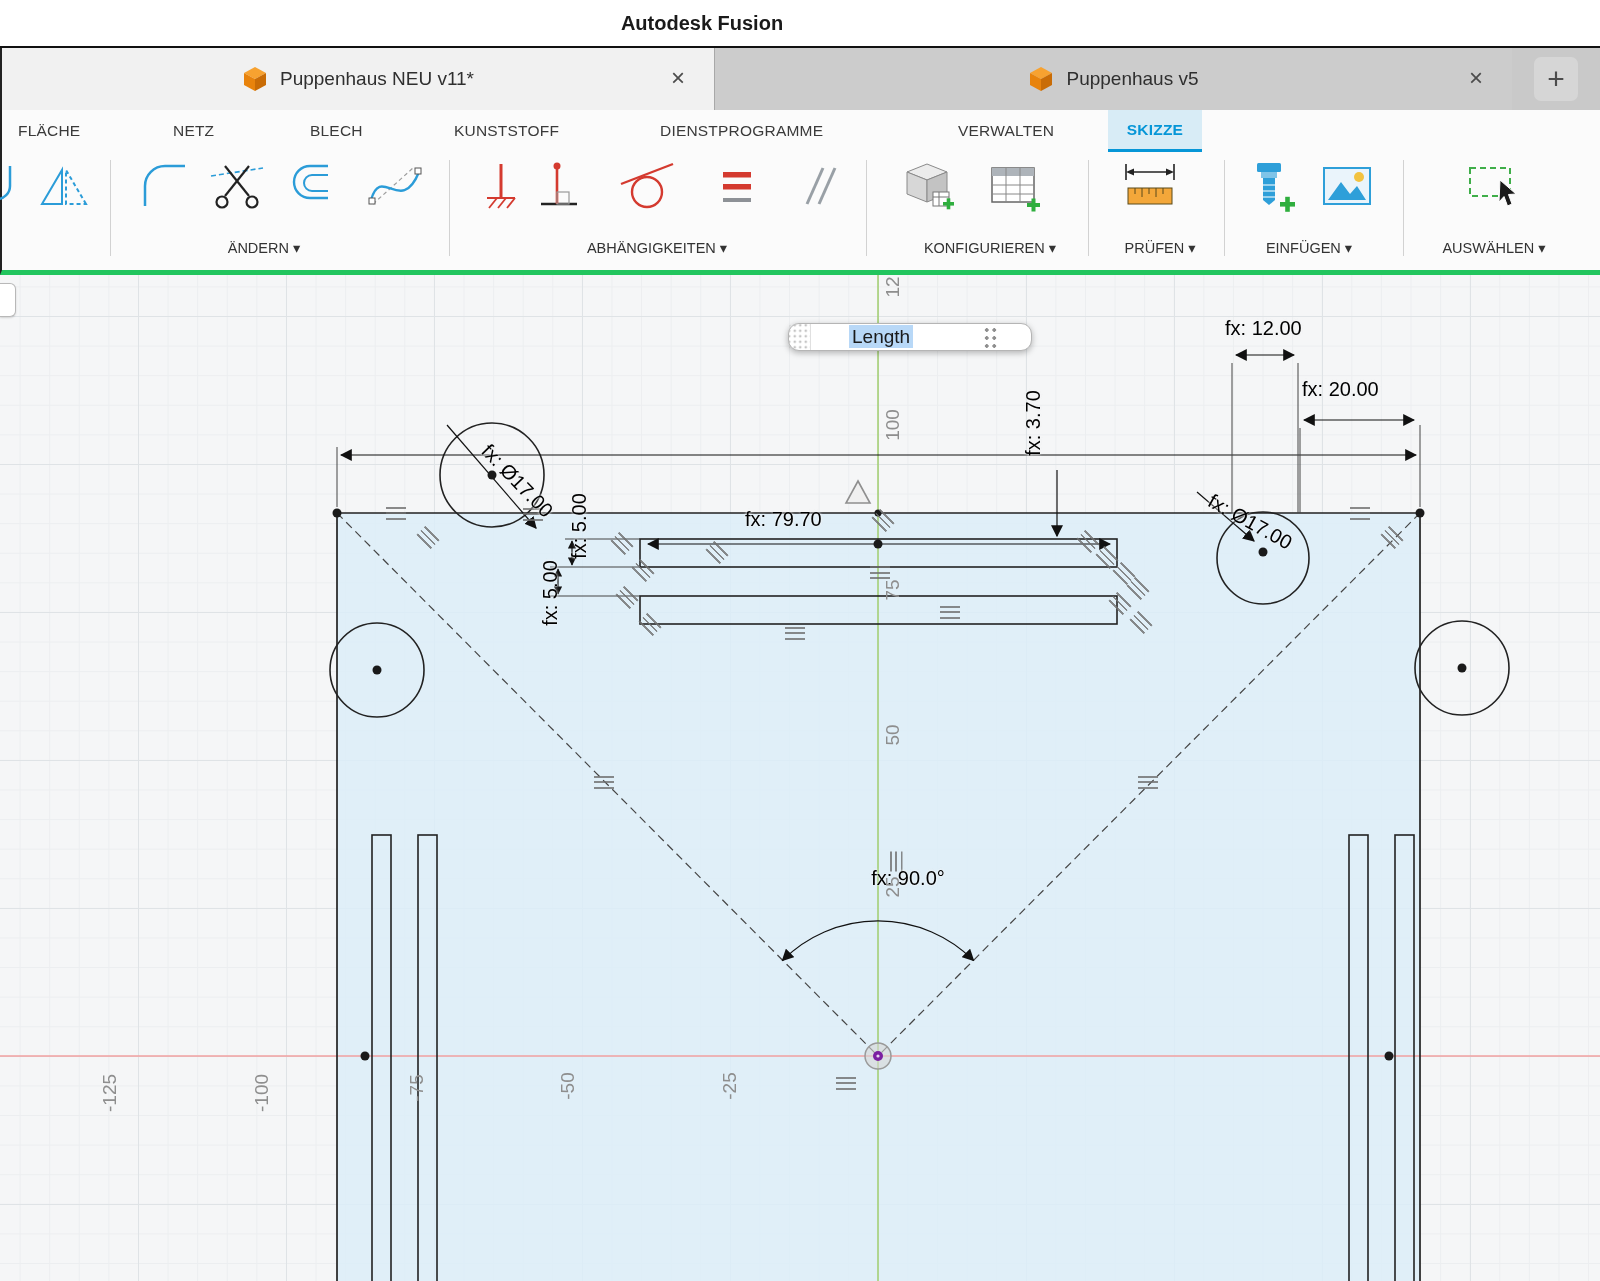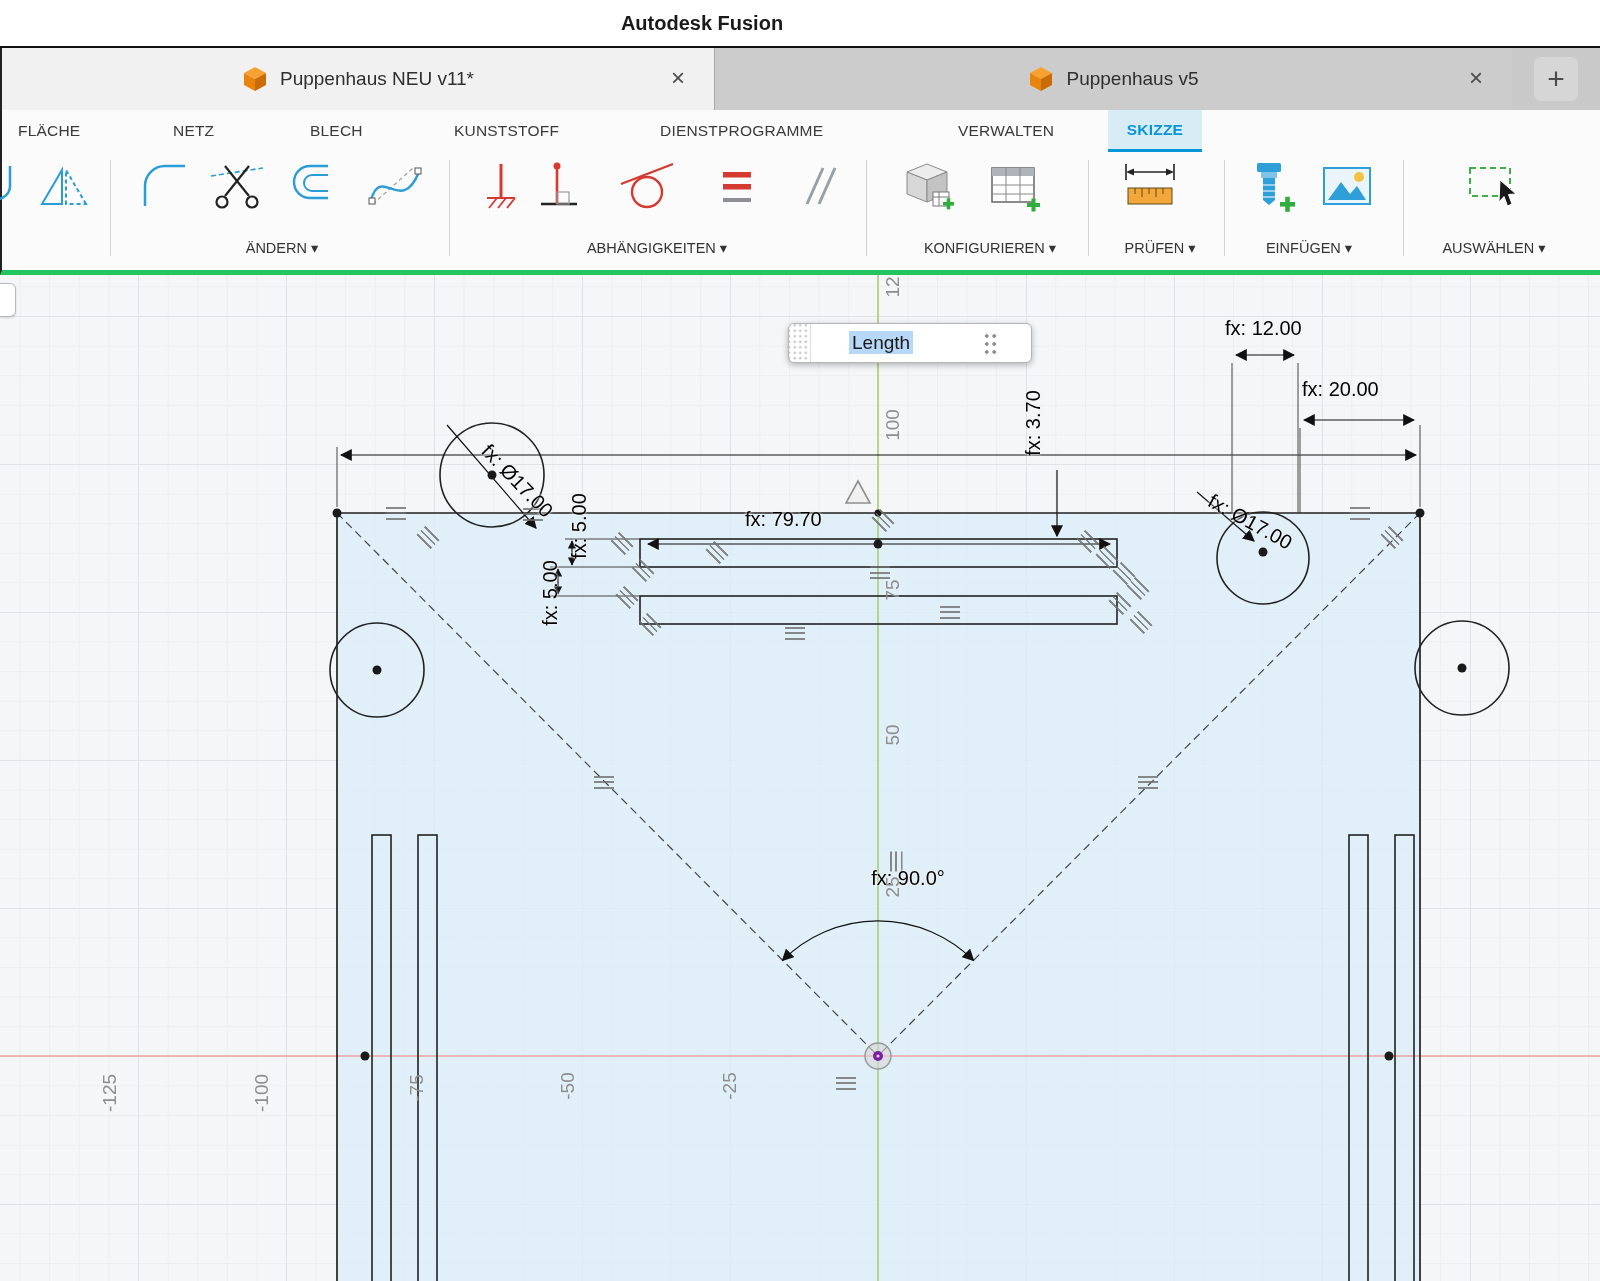--- a/index.html
+++ b/index.html
@@ -52,22 +52,22 @@
   .dim-label { position:absolute; font-size:20px; color:#000; white-space:nowrap;
     text-shadow:0 0 3px rgba(245,246,247,.85), 0 0 3px rgba(245,246,247,.85); }
   .rot { transform:translate(-50%,-50%) rotate(-90deg); }
   .axis-label { position:absolute; font-size:19px; color:#8e8e8e; white-space:nowrap;
     transform:translate(-50%,-50%) rotate(-90deg); }
 
   .hash { position:absolute; width:20px; height:13px;
     background:repeating-linear-gradient(180deg,#6e6e6e 0 2px, rgba(0,0,0,0) 2px 5.5px); opacity:.8; }
 
   
-  .length-box { position:absolute; left:788px; top:48px; width:244px; height:40px; background:#fff;
-    border:1px solid #b5b5b5; border-radius:6px; box-shadow:0 2px 6px rgba(0,0,0,.28);
+  .length-box { position:absolute; left:788px; top:48px; width:244px; height:28px; background:#fff;
+    border:1px solid #b5b5b5; border-radius:11px; box-shadow:0 2px 6px rgba(0,0,0,.28);
     display:flex; align-items:center; }
   .length-grip { width:22px; height:100%; border-right:1px solid #e0e0e0;
     background-image:radial-gradient(#c4c4c4 1.3px, transparent 1.5px); background-size:5.5px 5.5px;
     background-position:3px 4px; border-radius:4px 0 0 4px; }
   .length-value { flex:1; padding-left:38px; font-size:19px; color:#1a1a1a; }
   .length-value .sel { background:#b8d8f7; padding:1px 3px; }
   .length-dots { width:15px; height:24px; margin-right:34px;
     background-image:radial-gradient(#8f8f8f 1.7px, transparent 1.9px); background-size:7.5px 8px;
     background-position:1px 1px; }
 
@@ -261,21 +261,21 @@
     </div>
     <div class="tool-divider" style="left:1401px"></div>
 
     <div class="tool-btn" style="left:1464px">
       <svg viewBox="0 0 56 56">
         <rect x="4" y="10" width="40" height="28" fill="none" stroke="#3fae49" stroke-width="2" stroke-dasharray="6,4"></rect>
         <polygon points="34,22 50,36 42.5,36.5 46,46 41.5,48 38,38.5 33,44" fill="#1a1a1a" stroke="#fff" stroke-width="1"></polygon>
       </svg>
     </div>
 
-    <div class="group-label" style="left:280px">ÄNDERN ▾</div>
+    <div class="group-label" style="left:262px">ÄNDERN ▾</div>
     <div class="group-label" style="left:655px">ABHÄNGIGKEITEN ▾</div>
     <div class="group-label" style="left:988px">KONFIGURIEREN ▾</div>
     <div class="group-label" style="left:1158px">PRÜFEN ▾</div>
     <div class="group-label" style="left:1307px">EINFÜGEN ▾</div>
     <div class="group-label" style="left:1492px">AUSWÄHLEN ▾</div>
   </div>
 </div>
 
 <div class="canvas">
 

